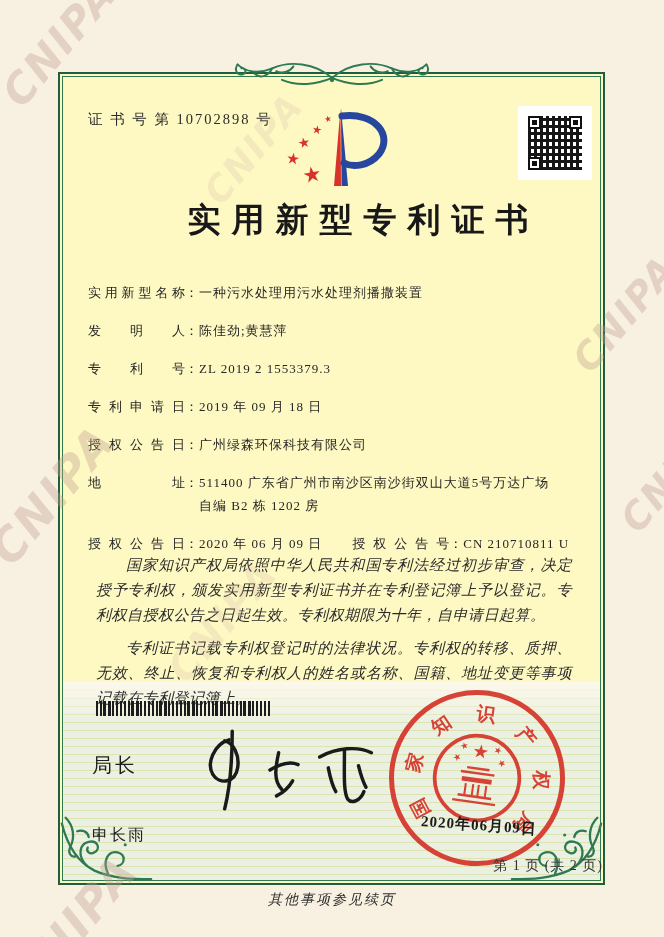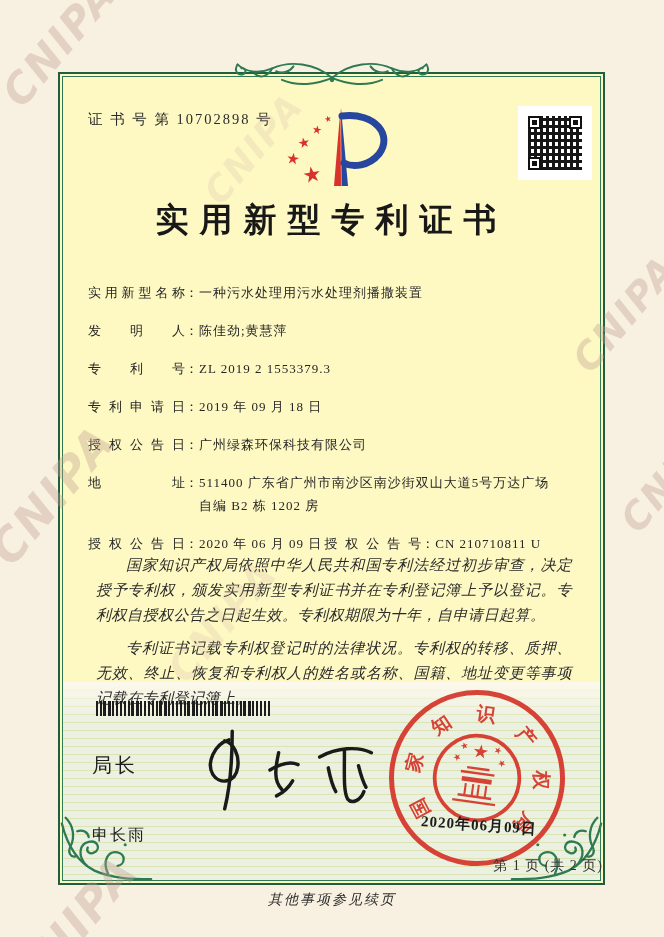--- a/index.html
+++ b/index.html
@@ -33,33 +33,33 @@
       repeating-linear-gradient(90deg,#161616 0 3px,transparent 3px 6px),
       repeating-linear-gradient(0deg,#161616 0 3px,transparent 3px 7px);
   }
   .finder{position:absolute;width:13px;height:13px;border:2.5px solid #111;background:#fff;box-sizing:border-box;}
   .finder::after{content:"";position:absolute;inset:2px;background:#111;}
   .f-tl{left:0;top:0;} .f-tr{right:0;top:0;} .f-bl{left:0;bottom:0;}
   .logo{position:absolute;left:220px;top:30px;width:120px;height:92px;}
   
   .title{
     position:absolute;left:0;top:124px;width:100%;text-align:center;
-    font-size:33px;font-weight:bold;letter-spacing:11px;color:#181818;
+    font-size:33px;font-weight:bold;letter-spacing:11px;color:#181818;padding-left:32px;
   }
   
   .fields{position:absolute;left:28px;top:207px;width:495px;font-size:13px;}
   .frow{display:flex;margin-bottom:15px;line-height:23px;}
   .flabel{
     display:inline-block;width:97px;flex:0 0 97px;
     text-align:justify;text-align-last:justify;color:#262626;
   }
   .fcolon{flex:0 0 14px;}
   .fvalue{letter-spacing:1px;color:#262626;}
   .frow.dbl .pair{display:flex;}
-  .frow.dbl .pair+.pair{margin-left:2px;}
+  .frow.dbl .pair+.pair{margin-left:30px;}
   
   .paras{
     position:absolute;left:28px;top:471px;width:492px;
     font-style:italic;font-size:15px;line-height:25px;
     text-align:justify;letter-spacing:0.5px;color:#2a2a2a;
   }
   .paras p{margin:8px;text-indent:2em;}
   
   .wave-panel{
     position:absolute;left:3px;right:3px;bottom:3px;top:608px;

